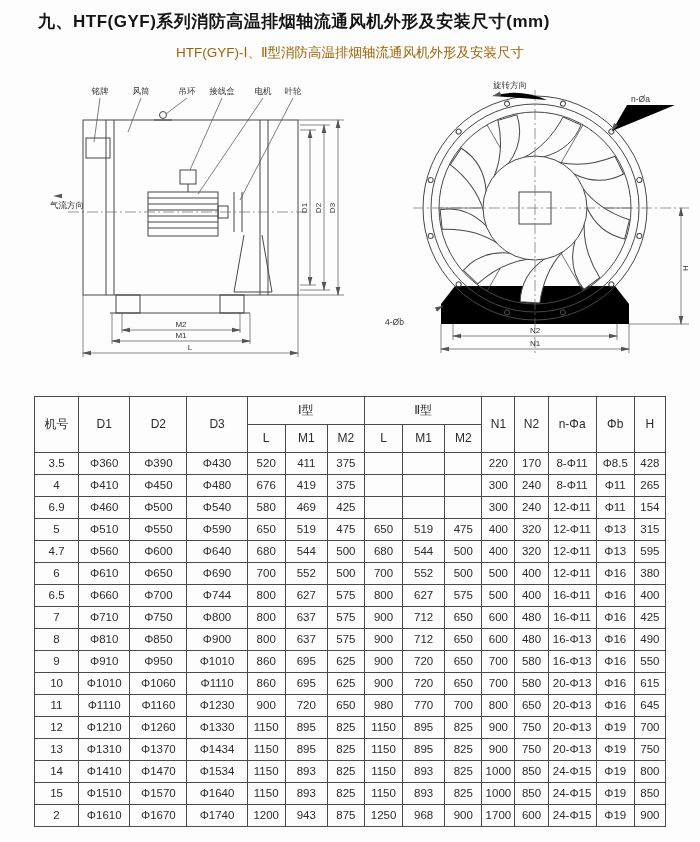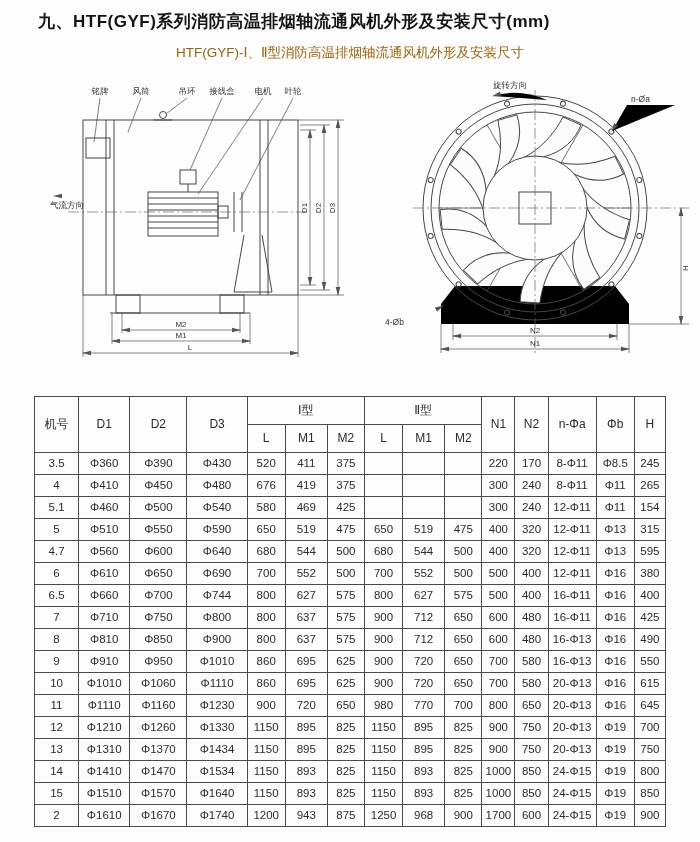--- a/index.html
+++ b/index.html
@@ -264,41 +264,41 @@
           <td>520</td>
           <td>411</td>
           <td>375</td>
           <td></td>
           <td></td>
           <td></td>
           <td>220</td>
           <td>170</td>
           <td>8-Φ11</td>
           <td>Φ8.5</td>
-          <td>245</td>
+          <td>428</td>
         </tr>
         <tr>
           <td>4</td>
           <td>Φ410</td>
           <td>Φ450</td>
           <td>Φ480</td>
           <td>676</td>
           <td>419</td>
           <td>375</td>
           <td></td>
           <td></td>
           <td></td>
           <td>300</td>
           <td>240</td>
           <td>8-Φ11</td>
           <td>Φ11</td>
           <td>265</td>
         </tr>
         <tr>
-          <td>5.1</td>
+          <td>6.9</td>
           <td>Φ460</td>
           <td>Φ500</td>
           <td>Φ540</td>
           <td>580</td>
           <td>469</td>
           <td>425</td>
           <td></td>
           <td></td>
           <td></td>
           <td>300</td>

